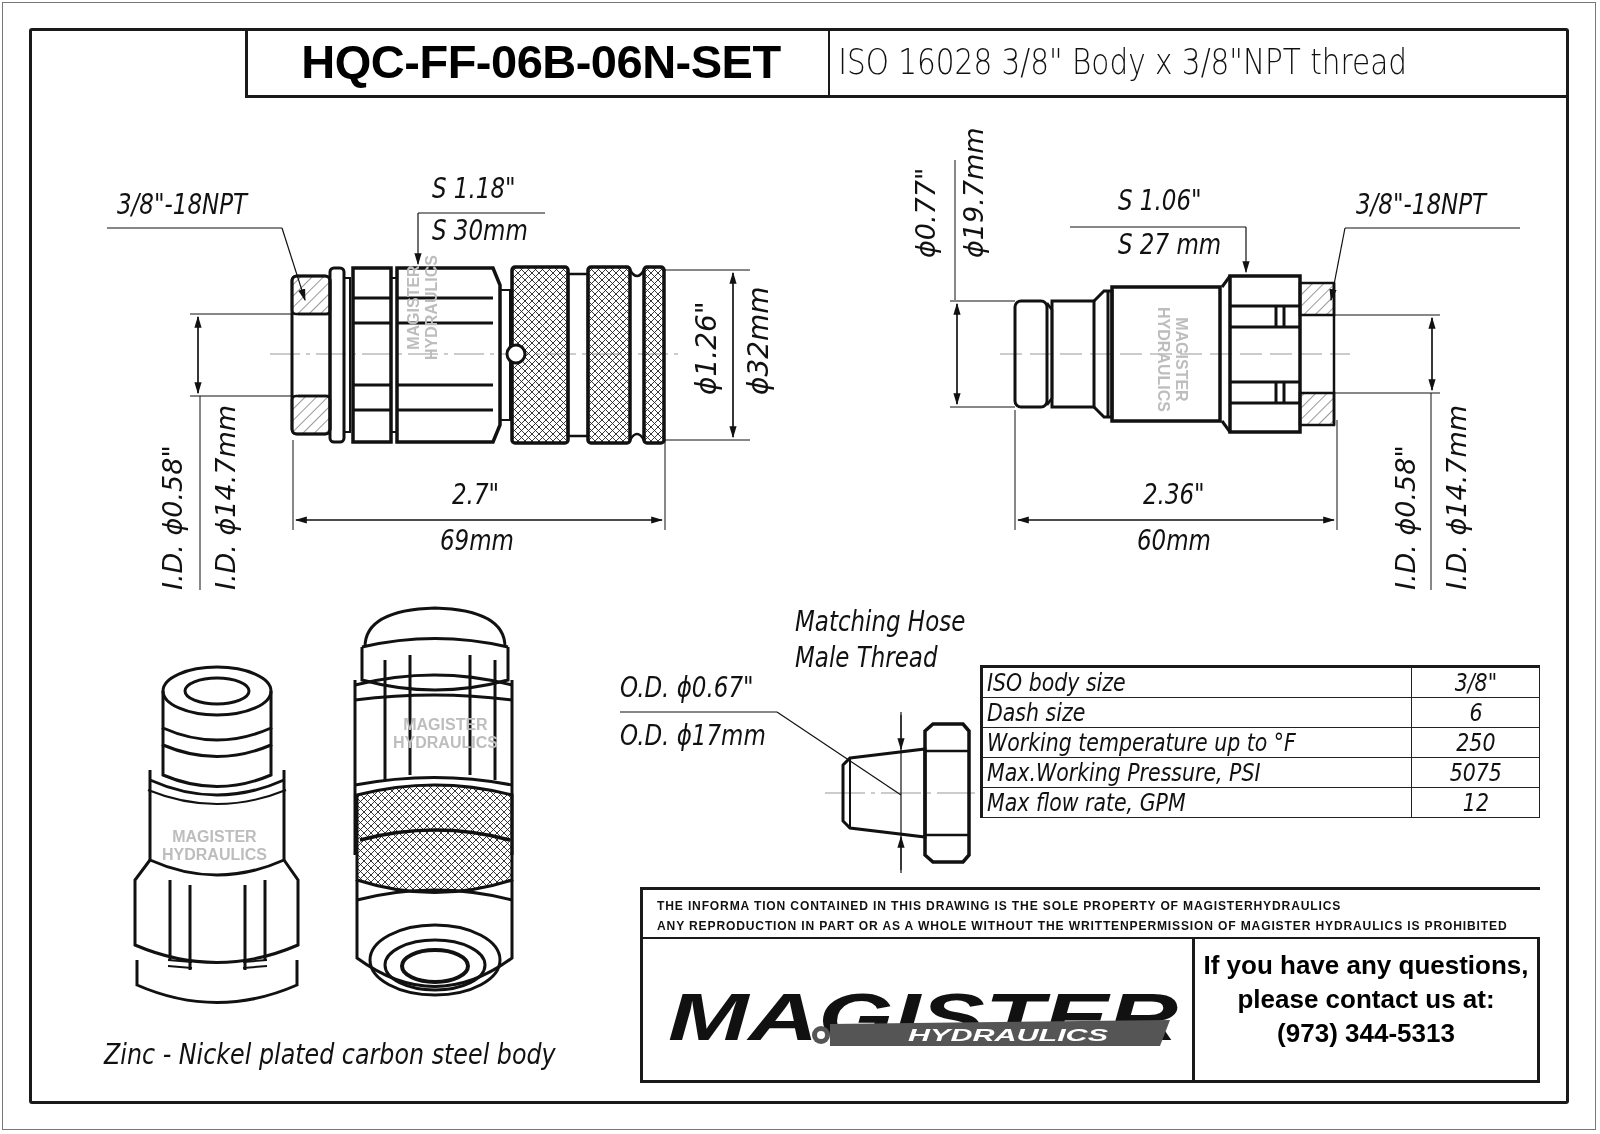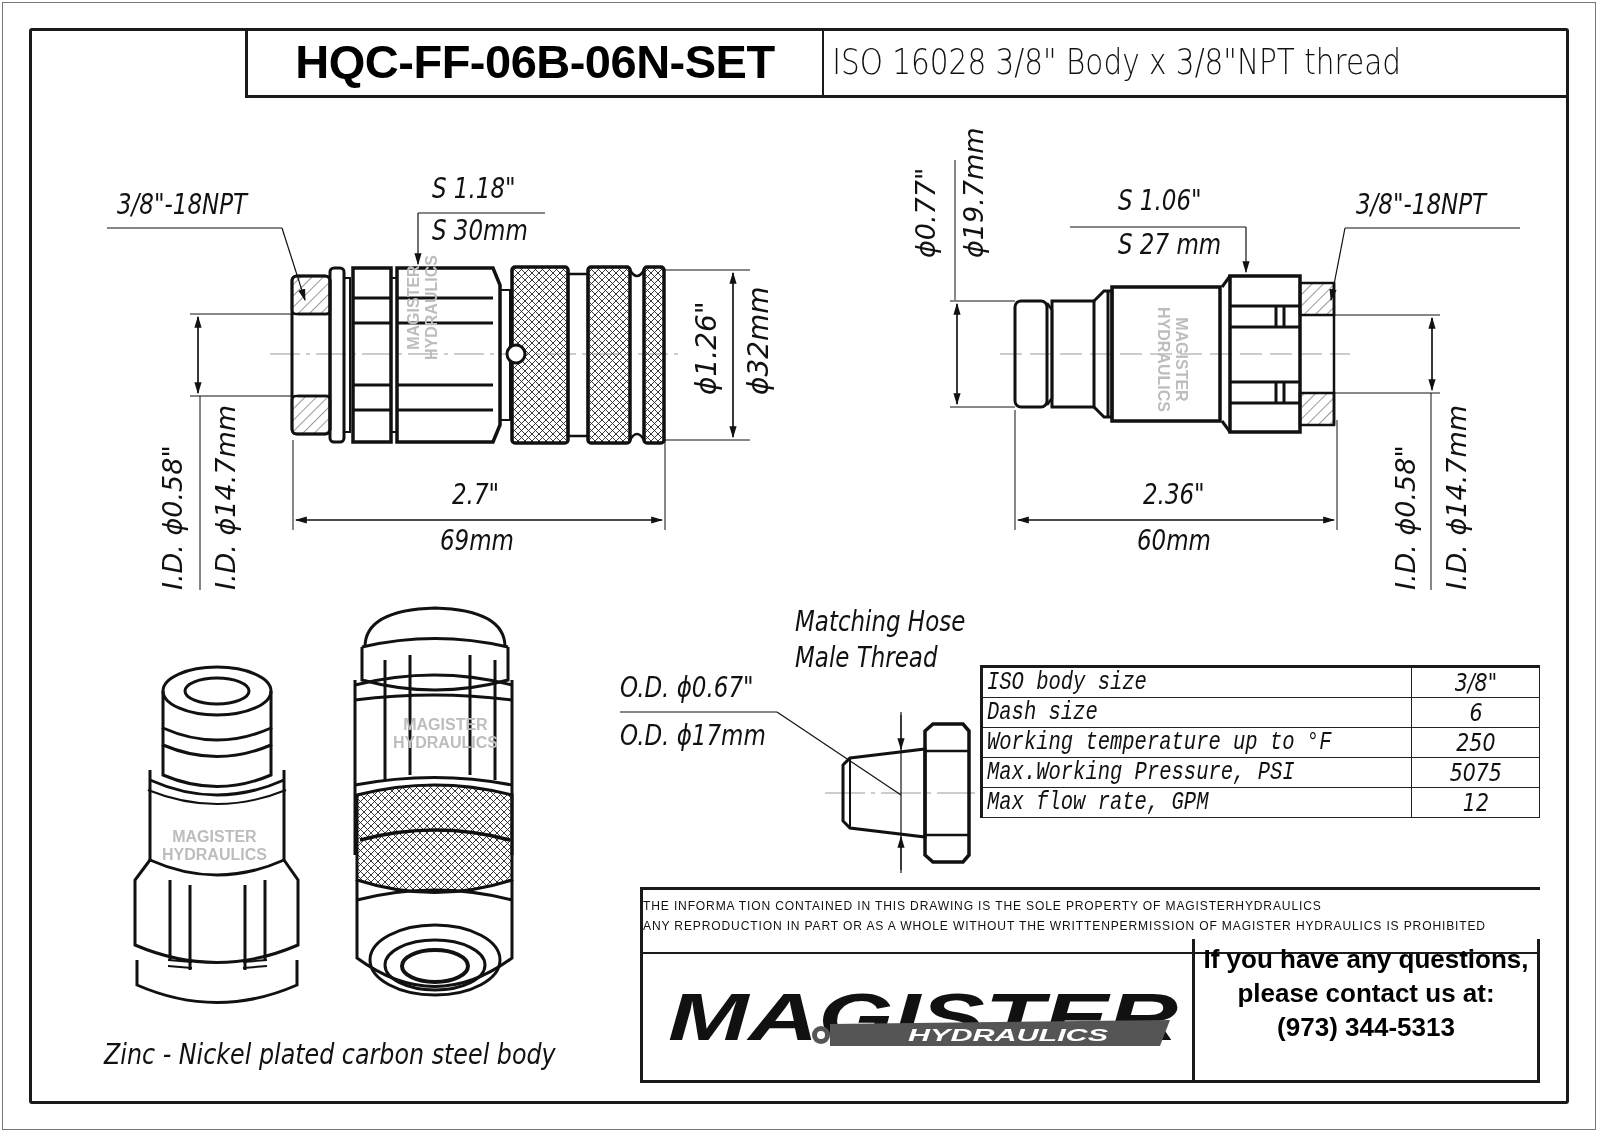--- a/index.html
+++ b/index.html
@@ -1,32 +1,32 @@
 <!DOCTYPE html>
 <html><head>
 <meta charset="utf-8">
 <style>
   html, body { margin: 0; padding: 0; background: #ffffff; }
   body { width: 1600px; height: 1134px; position: relative; overflow: hidden; font-family: "Liberation Sans", sans-serif; color: #111; }
   .outer { position: absolute; left: 2px; top: 2px; width: 1594px; height: 1128px; border: 1px solid #777; box-sizing: border-box; }
   .frame { position: absolute; left: 29px; top: 28px; width: 1540px; height: 1076px; border: 3px solid #1a1a1a; box-sizing: border-box; border-radius: 3px; }
-  .titleblock { position: absolute; left: 245px; top: 28px; height: 70px; display: flex; border: 3px solid #1a1a1a; border-top: none; border-right: none; box-sizing: border-box; width: 1324px; }
+  .titleblock { position: absolute; left: 245px; top: 28px; height: 70px; display: flex; border: 3px solid #1a1a1a; border-top: none; border-right: none; box-sizing: border-box; width: 1324px; padding-left: 6px; }
   .title-code { width: 574px; border-right: 2px solid #1a1a1a; display: flex; align-items: center; justify-content: center; font-family: "Liberation Sans", sans-serif; font-weight: bold; font-size: 47px; letter-spacing: -0.5px; color: #000; }
   .title-desc { flex: 1; display: flex; align-items: center; padding-left: 10px; font-family: "DejaVu Sans", sans-serif; font-size: 36px; font-weight: 200; letter-spacing: 0px; transform: scaleX(0.82); transform-origin: left center; white-space: nowrap; color: #111; }
   .drawing { position: absolute; left: 0; top: 0; }
   .dim { position: absolute; font-family: "DejaVu Sans", sans-serif; font-style: italic; font-weight: normal; color: #111; white-space: nowrap; transform-origin: left top; }
   .dim.sc { transform: scaleX(0.82); }
   .vert { position: absolute; font-family: "DejaVu Sans", sans-serif; font-style: italic; color: #111; white-space: nowrap; transform: rotate(-90deg); transform-origin: left top; }
   .spec-table { position: absolute; left: 980px; top: 665px; width: 560px; border-collapse: collapse; border-left: 3px solid #1a1a1a; border-top: 3px solid #1a1a1a; }
   .spec-table td { border: 1px solid #222; height: 29px; padding: 0 4px; font-family: "DejaVu Sans", sans-serif; font-style: italic; font-size: 25px; white-space: nowrap; overflow: hidden; line-height: 28px; }
-  .spec-table td.label { width: 420px; font-family: Liberation Mono, monospace; }
+  .spec-table td.label { width: 420px; }
   .spec-table td.label span, .spec-table td.value span { display: inline-block; transform: scaleX(0.82); transform-origin: left center; }
   .spec-table td.value { text-align: center; }
   .spec-table td.value span { transform-origin: center center; }
-  .legal { position: absolute; left: 640px; top: 887px; width: 900px; height: 67px; border-left: 3px solid #1a1a1a; border-top: 3px solid #1a1a1a; border-bottom: 2px solid #1a1a1a; box-sizing: border-box; padding: 6px 2px 0 0; font-family: "Liberation Sans", sans-serif; font-weight: normal; font-size: 13px; line-height: 20px; letter-spacing: 0.9px; white-space: nowrap; overflow: hidden; }
+  .legal { position: absolute; left: 640px; top: 887px; width: 900px; height: 52px; border-left: 3px solid #1a1a1a; border-top: 3px solid #1a1a1a; border-bottom: 2px solid #1a1a1a; box-sizing: border-box; padding: 6px 2px 0 14px; font-family: "Liberation Sans", sans-serif; font-weight: bold; font-size: 13px; line-height: 20px; letter-spacing: 0.9px; white-space: nowrap; overflow: hidden; }
   .legal div { transform: scaleX(0.93); transform-origin: left center; }
   .logo-box { position: absolute; left: 640px; top: 939px; width: 552px; height: 144px; border-left: 3px solid #1a1a1a; border-bottom: 3px solid #1a1a1a; box-sizing: border-box; }
   .contact-box { position: absolute; left: 1192px; top: 939px; width: 348px; height: 144px; border-left: 3px solid #1a1a1a; border-right: 3px solid #1a1a1a; border-bottom: 3px solid #1a1a1a; box-sizing: border-box; text-align: center; font-family: "Liberation Sans", sans-serif; font-weight: bold; color: #000; }
   .contact-box div { font-size: 26px; line-height: 34px; white-space: nowrap; }
   .caption { position: absolute; left: 104px; top: 1038px; font-family: "DejaVu Sans", sans-serif; font-style: italic; font-size: 28px; transform: scaleX(0.85); transform-origin: left top; white-space: nowrap; color: #111; }
   .watermark { position: absolute; font-family: "Liberation Sans", sans-serif; font-weight: bold; color: #bdbdbd; text-align: center; line-height: 1.15; white-space: nowrap; }
 </style>
 </head>
 <body>
 
@@ -294,18 +294,18 @@
   </table>
 
 <div class="legal">
   <div>THE INFORMA TION CONTAINED IN THIS DRAWING IS THE SOLE PROPERTY OF MAGISTERHYDRAULICS</div>
   <div>ANY REPRODUCTION IN PART OR AS A WHOLE WITHOUT THE WRITTENPERMISSION OF MAGISTER HYDRAULICS IS PROHIBITED</div>
 </div>
 
 <div class="logo-box"></div>
 
 <div class="contact-box">
-  <div style="margin-top:3px;">If you have any questions,</div>
+  <div style="margin-top:9px;">If you have any questions,</div>
   <div>please contact us at:</div>
   <div>(973) 344-5313</div>
 </div>
 
 <div class="caption">Zinc - Nickel plated carbon steel body</div>
 
 </body></html>

